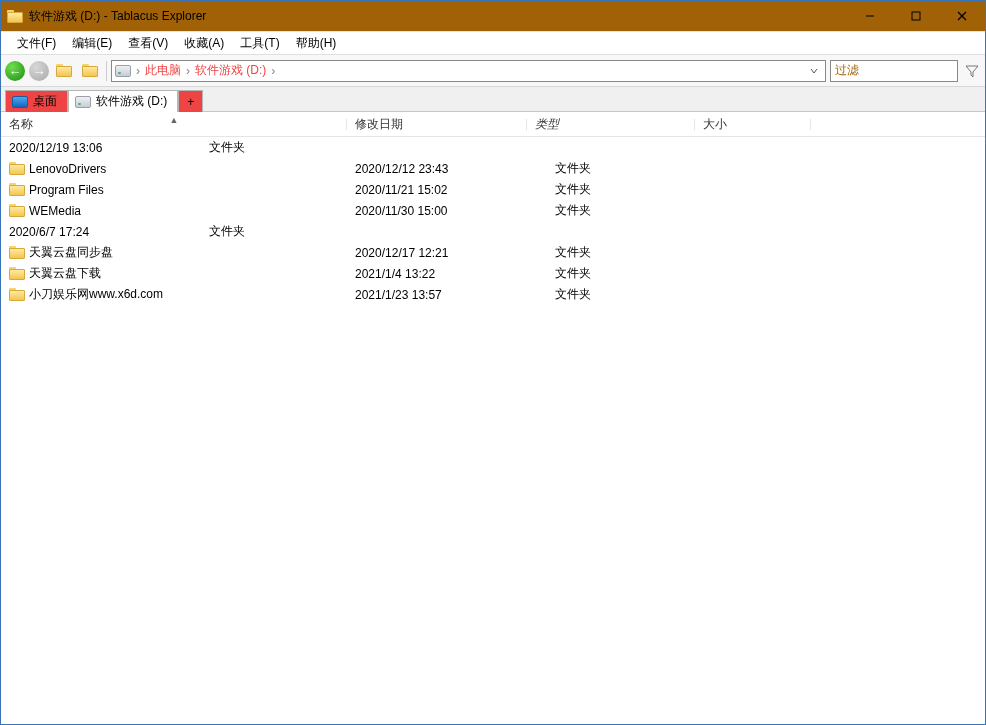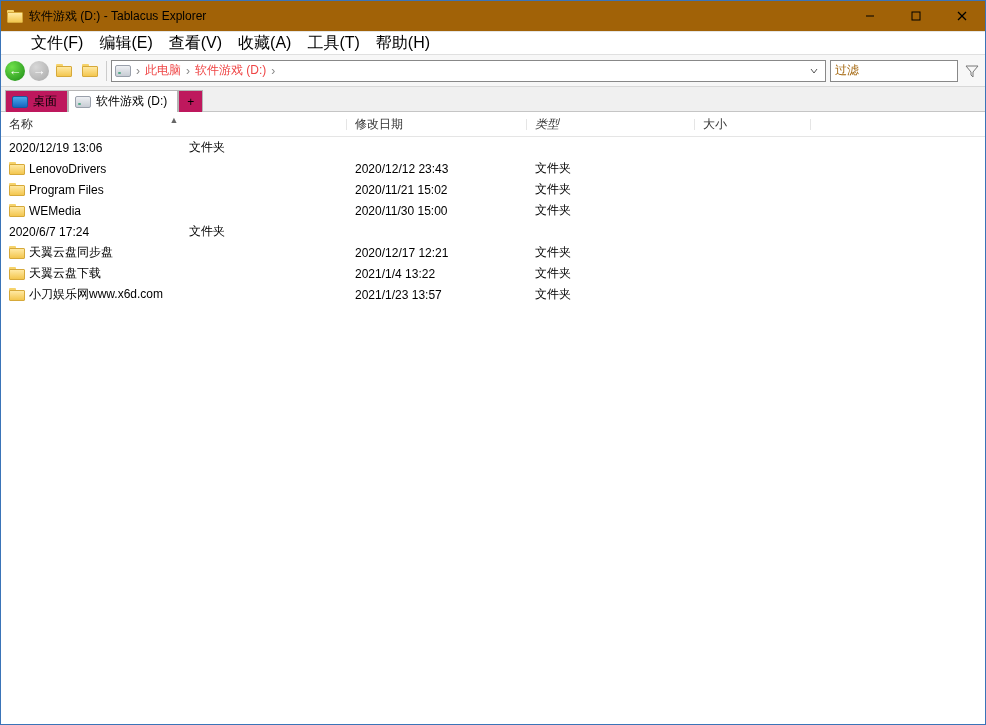--- a/index.html
+++ b/index.html
@@ -34,23 +34,23 @@
   .win-btn {
     width: 46px; height: 100%;
     display: flex; align-items: center; justify-content: center;
     color: #000;
   }
 
   
   .menubar {
     height: 22px;
     display: flex; align-items: center;
-    padding: 0 22px;
+    padding: 0 8px;
     border-bottom: 1px solid #e0e0e0;
-    font-size: 16px;
+    font-size: 12px;
   }
   .menubar .menu-item { padding: 2px 8px; }
 
   
   .toolbar {
     height: 27px;
     display: flex; align-items: center;
     padding: 2px 3px;
     gap: 2px;
     border-bottom: 1px solid #d8d8d8;
@@ -107,21 +107,21 @@
     height: 24px;
     background: #f0f0f0;
     display: flex; align-items: flex-end;
     border-bottom: 1px solid #c5c5c5;
     padding-left: 4px;
   }
   .tab {
     height: 21px;
     border: 1px solid #b5b5b5;
     border-bottom: none;
-    background: #be185d;
+    background: #ef4444;
     display: flex; align-items: center;
     padding: 0 10px 0 6px;
     gap: 5px;
     font-size: 12px;
     margin-right: 0px;
     position: relative;
     top: 1px;
   }
   .tab.active { background: #fff; }
   .tab.new { padding: 0 8px; }
@@ -154,21 +154,21 @@
   .col.name .sort { font-size:9px; color:#666; position:absolute; left:50%; top:-1px; transform:translateX(-50%);}
   .rows { }
   .row {
     display: flex; align-items: center;
     height: 21px;
     font-size: 12px;
   }
   .cell { padding: 0 8px; overflow: hidden; white-space: nowrap; text-overflow: ellipsis; }
   .cell.name { width: 330px; display: flex; align-items: center; gap: 4px; }
   .cell.mod  { width: 164px; }
-  .cell.type { width: 152px; }
+  .cell.type { width: 152px; margin-left: 20px; }
   .cell.size { width: 100px; text-align: right; }
 
   
   .folder-glyph {
     width: 16px; height: 13px; position: relative; display: inline-block;
   }
   .folder-glyph::before {
     content: ""; position: absolute; left: 0; top: 0; width: 7px; height: 3px;
     background: #f6d36b; border-radius: 1px 1px 0 0;
   }

